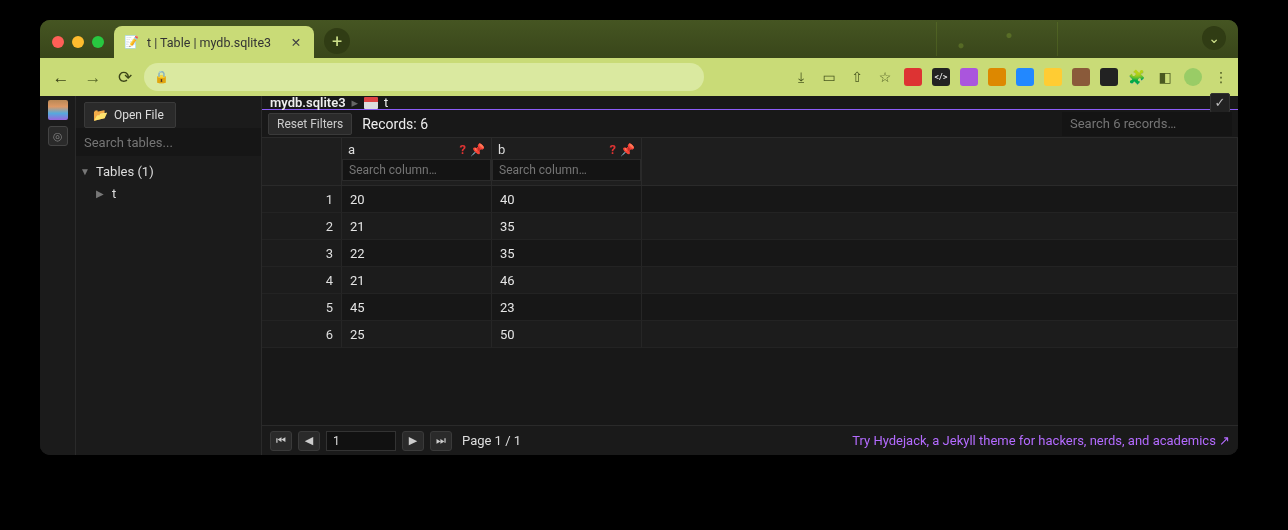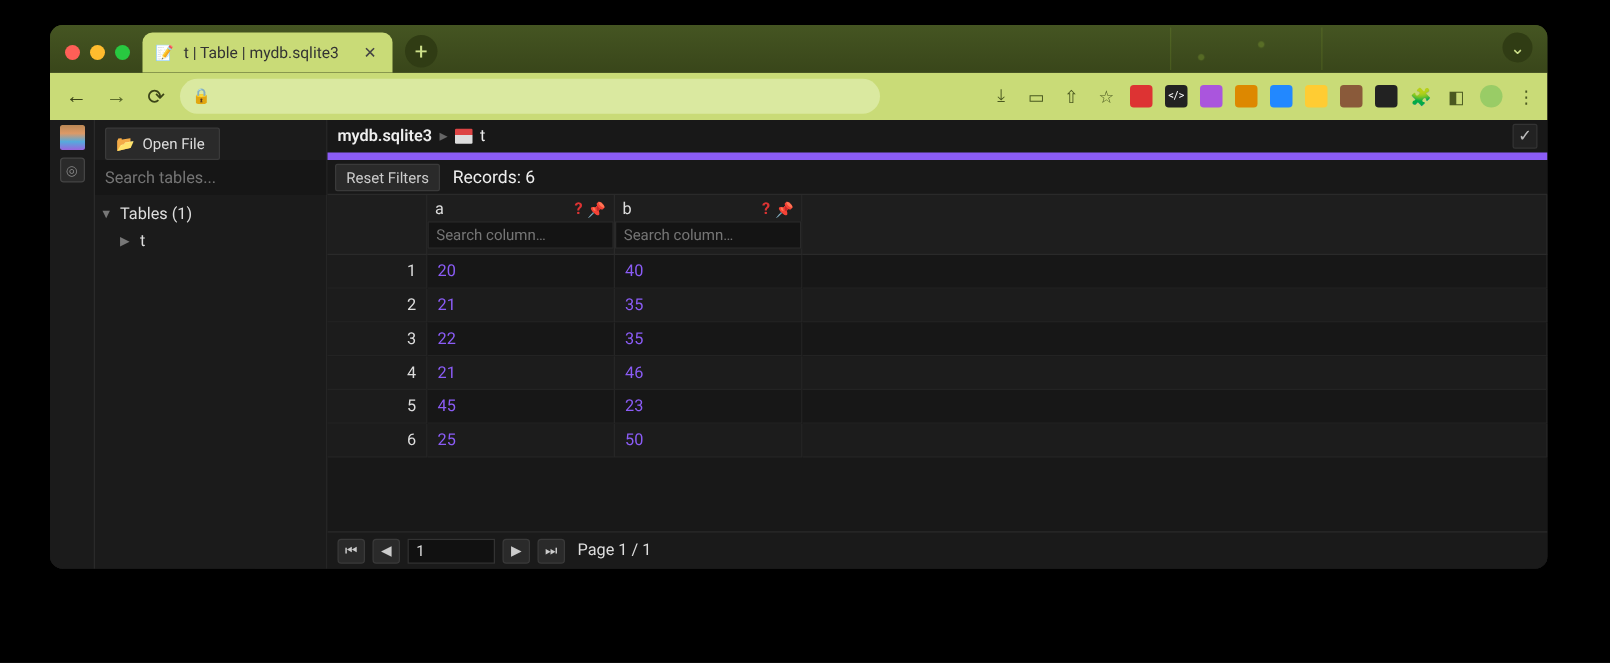--- a/index.html
+++ b/index.html
@@ -43,42 +43,42 @@
   .leftcol .sq{ width:20px;height:20px;background:#2a2a2a;border:1px solid #444;border-radius:3px;display:flex;align-items:center;justify-content:center;color:#888;font-size:11px; }
 
   .sidebar{ width:186px; background:#1b1b1b; border-right:1px solid #2a2a2a; display:flex; flex-direction:column; }
   .sidebar .openfile{ height:26px; background:#2a2a2a; margin:3px 4px 0 4px; border:1px solid #3a3a3a; border-radius:2px; display:flex; align-items:center; gap:6px; padding:0 8px; color:#ddd; font-size:12px; width:92px; }
   .sidebar-search{ height:28px; background:#161616; border:none; color:#888; padding:0 8px; font-size:13px; width:100%; outline:none; }
   .tree{ padding:4px 0 0 4px; font-size:13px; }
   .tree-row{ display:flex; align-items:center; gap:6px; height:22px; color:#ddd; }
   .tree-row .caret{ color:#777; font-size:10px; width:10px; }
 
   .main{ flex:1; display:flex; flex-direction:column; background:#181818; }
-  .breadcrumb{ height:32px; display:flex; align-items:center; padding:0 8px; gap:6px; color:#eee; font-size:13px; border-bottom:6px solid #8b5cf6;text-align:right; }
+  .breadcrumb{ height:14px; display:flex; align-items:center; padding:0 8px; gap:6px; color:#eee; font-size:13px; border-bottom:1px solid #8b5cf6;text-align:right; }
   .breadcrumb .db{ font-weight:600; }
   .breadcrumb .sep{ color:#666; }
   .breadcrumb .tblicon{ width:14px;height:12px;background:linear-gradient(#d44,#d44 40%,#ddd 40%);border-radius:1px; display:inline-block; }
   .breadcrumb .check{ margin-left:auto; width:20px;height:20px;display:flex;align-items:center;justify-content:center;color:#bbb;background:#222;border:1px solid #333;border-radius:2px; }
 
   .filtersbar{ height:28px; display:flex; align-items:center; gap:10px; padding:0 6px; border-bottom:1px solid #2a2a2a; }
   .filtersbar .reset{ height:22px; background:#2a2a2a; border:1px solid #3a3a3a; color:#ccc; font-size:12px; padding:0 8px; border-radius:2px; }
   .filtersbar .records{ color:#eee; font-size:14px; }
   .filtersbar .recsearch{ margin-left:auto; height:24px; width:170px; background:#141414; border:none; color:#888; padding:0 8px; font-size:13px; outline:none; }
 
   .grid{ display:grid; grid-template-columns: 80px 150px 150px 1fr; }
   .ghead{ background:#1e1e1e; border-bottom:1px solid #2a2a2a; border-right:1px solid #2a2a2a; }
   .ghead .colh{ padding:4px 6px 2px 6px; display:flex; align-items:center; gap:4px; color:#ddd; }
   .ghead .colh .qm{ margin-left:auto; color:#d33; font-weight:700; }
   .ghead .colh .pin{ color:#d33; font-size:12px; }
   .ghead input{ width:100%; height:22px; background:#141414; border:1px solid #2a2a2a; color:#888; padding:0 6px; font-size:12px; outline:none; }
   .gheadcell{ border-right:1px solid #2a2a2a; }
   .gheadrow{ height:48px; }
 
   .gbody .row{ display:contents; }
-  .gbody .cell{ border-right:1px solid #262626; border-bottom:1px solid #232323; padding:4px 8px; color:#8b5cf6; height:27px; display:flex; align-items:center; }
+  .gbody .cell{ border-right:1px solid #262626; border-bottom:1px solid #232323; padding:4px 8px; color:#e5e5e5; height:27px; display:flex; align-items:center; }
   .gbody .rownum{ justify-content:flex-end; color:#ddd; background:#1c1c1c; }
   .gbody .row:nth-child(odd) .cell.data{ background:#171717; }
   .gbody .row:nth-child(even) .cell.data{ background:#1c1c1c; }
 
   .footer{ margin-top:auto; height:30px; border-top:1px solid #2a2a2a; display:flex; align-items:center; padding:0 8px; gap:6px; background:#1a1a1a; }
   .footer .pgbtn{ width:22px;height:20px;background:#2a2a2a;border:1px solid #3a3a3a;border-radius:3px;color:#ccc;display:flex;align-items:center;justify-content:center;font-size:11px; }
   .footer .pginput{ width:70px;height:20px;background:#111;border:1px solid #333;color:#ddd;padding:0 6px;font-size:12px;outline:none; }
   .footer .pglabel{ color:#ddd; font-size:13px; margin-left:4px; }
   .footer .promo{ margin-left:auto; color:#b46bff; font-size:13px; }
 
@@ -163,20 +163,21 @@
         <span class="db">mydb.sqlite3</span>
         <span class="sep">▸</span>
         <span class="tblicon"></span>
         <span>t</span>
         <span class="check">✓</span>
       </div>
 
       <div class="filtersbar">
         <button class="reset">Reset Filters</button>
         <span class="records">Records: 6</span>
+        <input class="recsearch" placeholder="Search 6 records…" style="">
       </div>
 
       <div class="grid">
 
         <div class="ghead gheadrow gheadcell"></div>
         <div class="ghead gheadrow gheadcell">
           <div class="colh">
             <span>a</span>
             <span class="qm">?</span>
             <span class="pin">📌</span>
@@ -203,17 +204,18 @@
         </div>
       </div>
 
       <div class="footer">
         <div class="pgbtn">⏮</div>
         <div class="pgbtn">◀</div>
         <input class="pginput" value="1" style="">
         <div class="pgbtn">▶</div>
         <div class="pgbtn">⏭</div>
         <span class="pglabel">Page 1 / 1</span>
+        <a class="promo"><span>Try Hydejack, a Jekyll theme for hackers, nerds, and academics ↗</span></a>
       </div>
     </div>
   </div>
 
 </div>
 
 </body></html>

